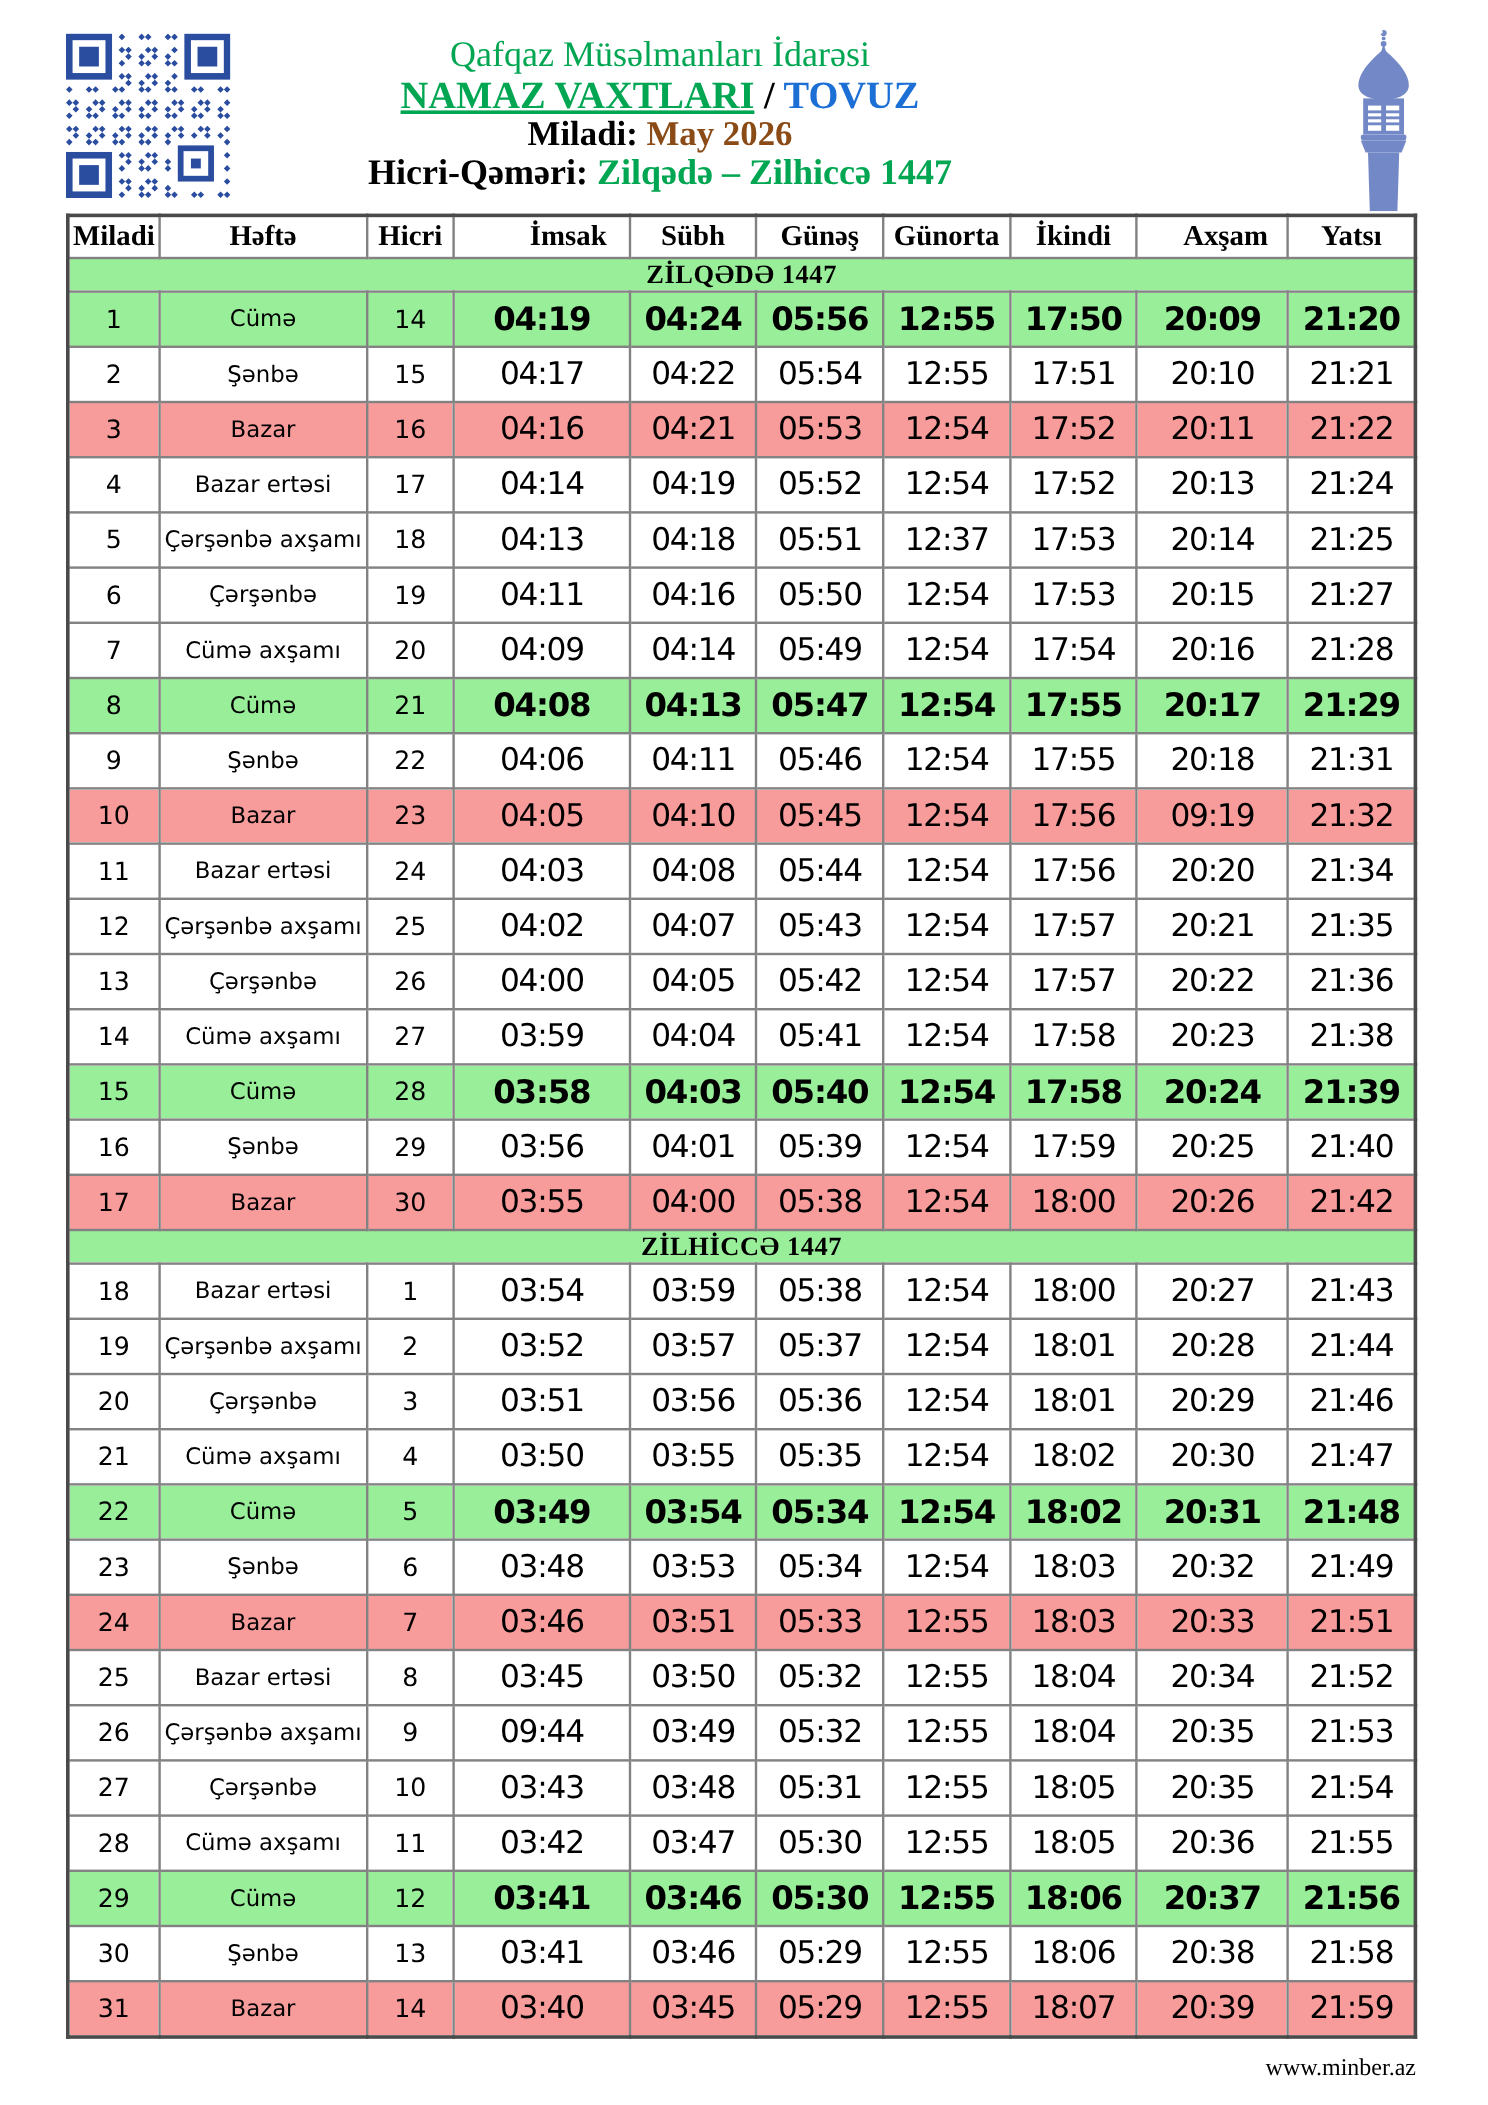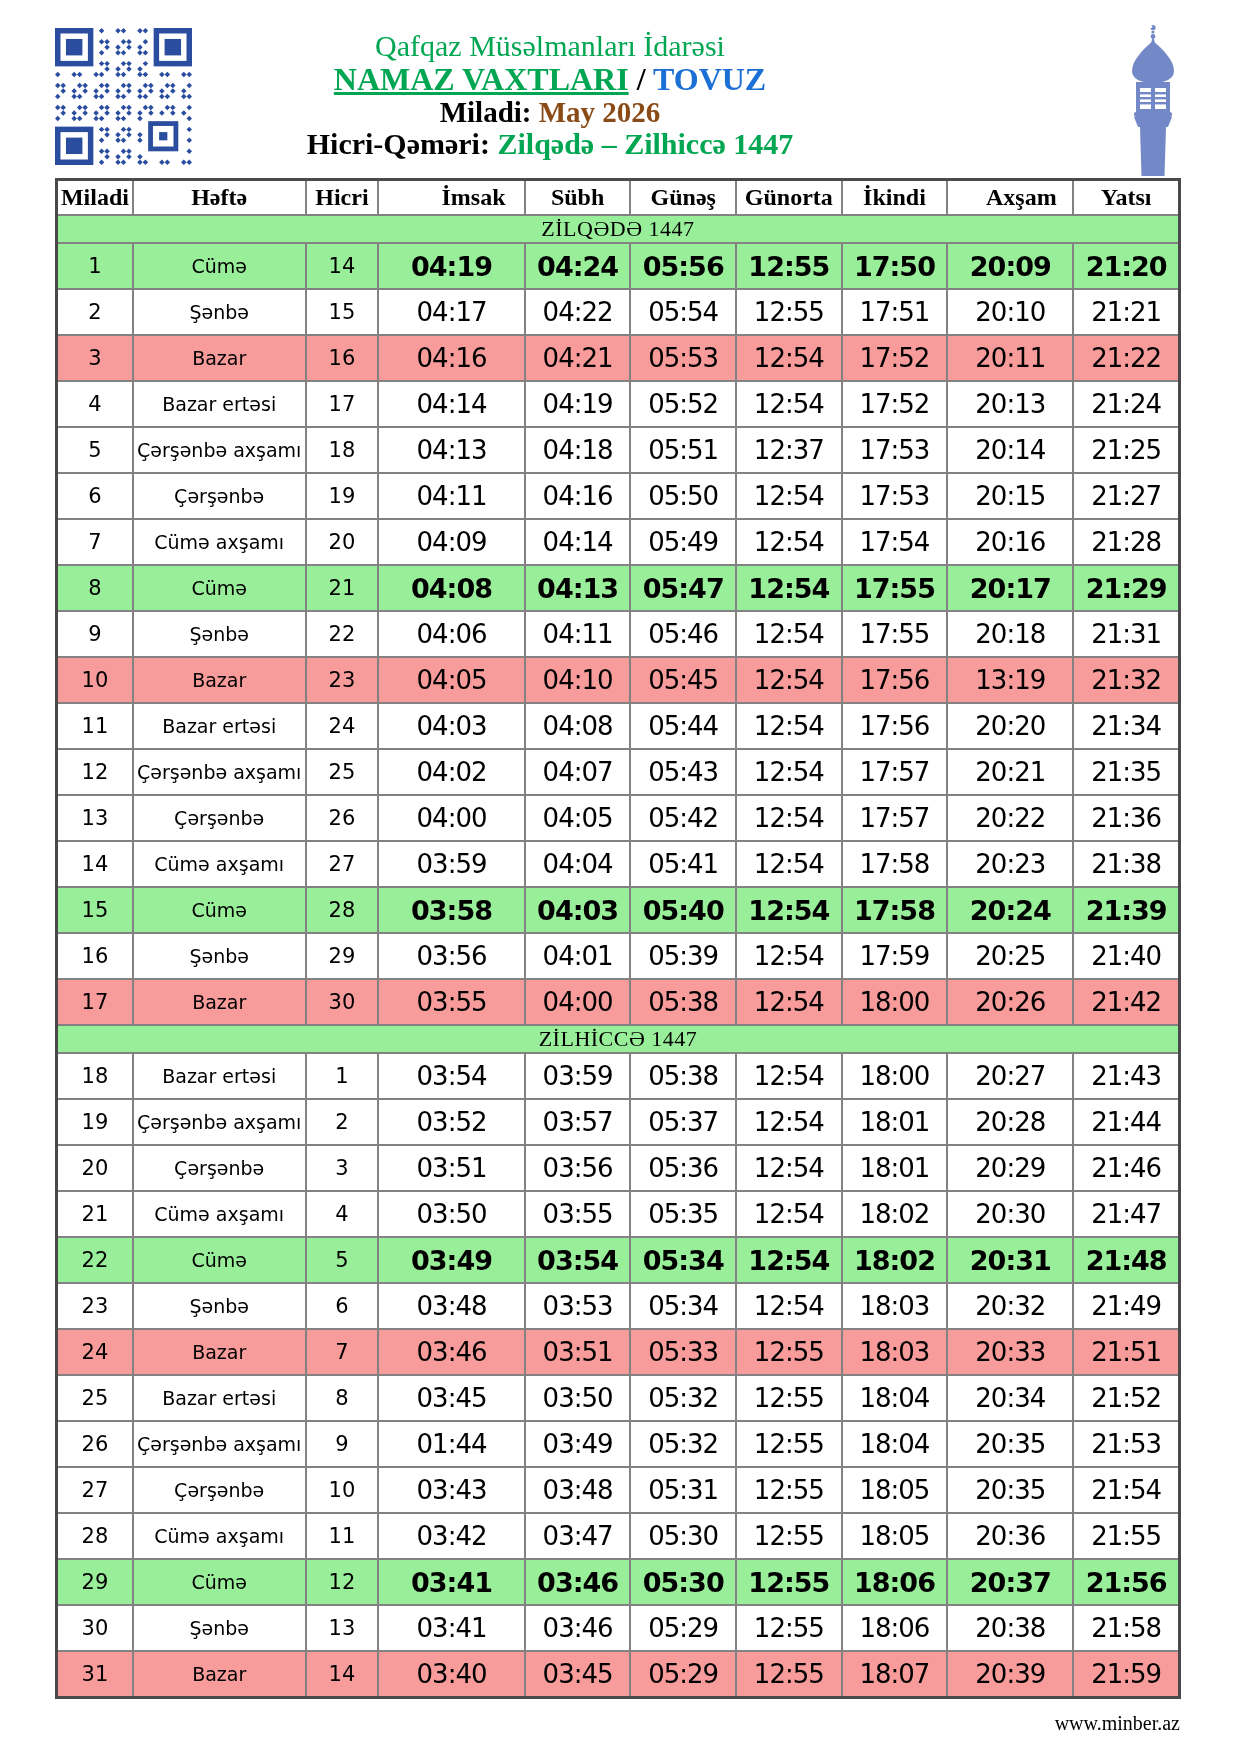--- a/index.html
+++ b/index.html
@@ -20,21 +20,21 @@
   .t-hicri{font-size:30px;font-weight:bold;}
   .t-hicri .val{color:var(--title-green);}
 
   
   table.prayer{border-collapse:collapse;table-layout:fixed;width:1126px;margin-left:55px;
     border:3px solid #4a4a4a;}
   .prayer th,.prayer td{border:2px solid var(--border-gray);text-align:center;vertical-align:middle;
     overflow:hidden;white-space:nowrap;padding:0;}
   .prayer thead th{font-family:"Liberation Serif",serif;font-weight:bold;font-size:24px;height:33px;}
   tr.section-row td{background:var(--section-green);font-family:"Liberation Serif",serif;
-    font-weight:normal;font-size:22px;height:26px;letter-spacing:.5px;margin-left:43px;}
+    font-weight:bold;font-size:22px;height:26px;letter-spacing:.5px;margin-left:43px;}
   tr.data-row{height:46px;}
   tr.data-row td{font-family:"DejaVu Sans",sans-serif;}
   td.c-miladi,td.c-hicri{font-size:21px;}
   td.c-hefte{font-size:19px;}
   td.c-time{font-size:26px;letter-spacing:-1px;}
   tr.friday{background:var(--section-green);}
   tr.friday td.c-time{font-weight:bold;font-size:27px;}
   tr.sunday{background:var(--sunday-red);}
 
   
@@ -224,21 +224,21 @@
       </tr>
       <tr class="data-row sunday">
         <td class="c-miladi">10</td>
         <td class="c-hefte">Bazar</td>
         <td class="c-hicri">23</td>
         <td class="c-time">04:05</td>
         <td class="c-time">04:10</td>
         <td class="c-time">05:45</td>
         <td class="c-time">12:54</td>
         <td class="c-time">17:56</td>
-        <td class="c-time">13:19</td>
+        <td class="c-time">09:19</td>
         <td class="c-time">21:32</td>
       </tr>
       <tr class="data-row">
         <td class="c-miladi">11</td>
         <td class="c-hefte">Bazar ertəsi</td>
         <td class="c-hicri">24</td>
         <td class="c-time">04:03</td>
         <td class="c-time">04:08</td>
         <td class="c-time">05:44</td>
         <td class="c-time">12:54</td>
@@ -414,21 +414,21 @@
         <td class="c-time">05:32</td>
         <td class="c-time">12:55</td>
         <td class="c-time">18:04</td>
         <td class="c-time">20:34</td>
         <td class="c-time">21:52</td>
       </tr>
       <tr class="data-row">
         <td class="c-miladi">26</td>
         <td class="c-hefte">Çərşənbə axşamı</td>
         <td class="c-hicri">9</td>
-        <td class="c-time">01:44</td>
+        <td class="c-time">09:44</td>
         <td class="c-time">03:49</td>
         <td class="c-time">05:32</td>
         <td class="c-time">12:55</td>
         <td class="c-time">18:04</td>
         <td class="c-time">20:35</td>
         <td class="c-time">21:53</td>
       </tr>
       <tr class="data-row">
         <td class="c-miladi">27</td>
         <td class="c-hefte">Çərşənbə</td>

